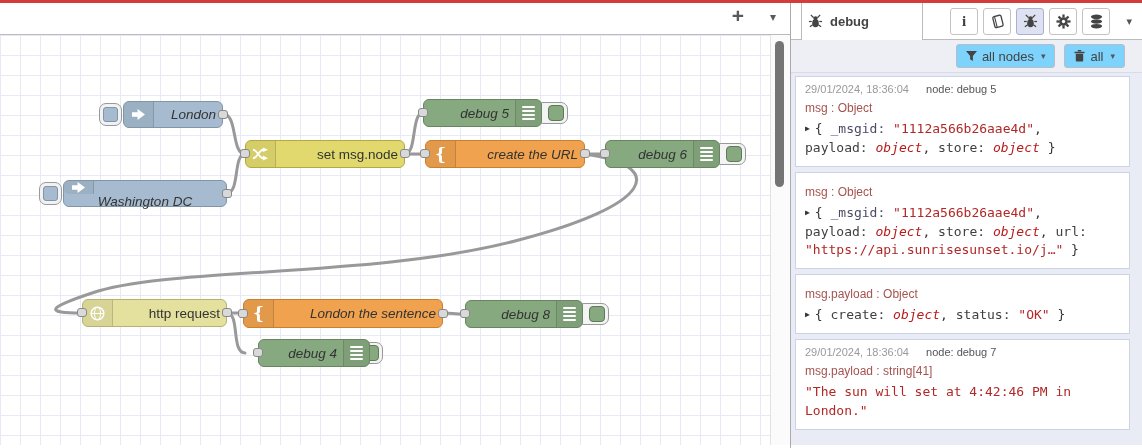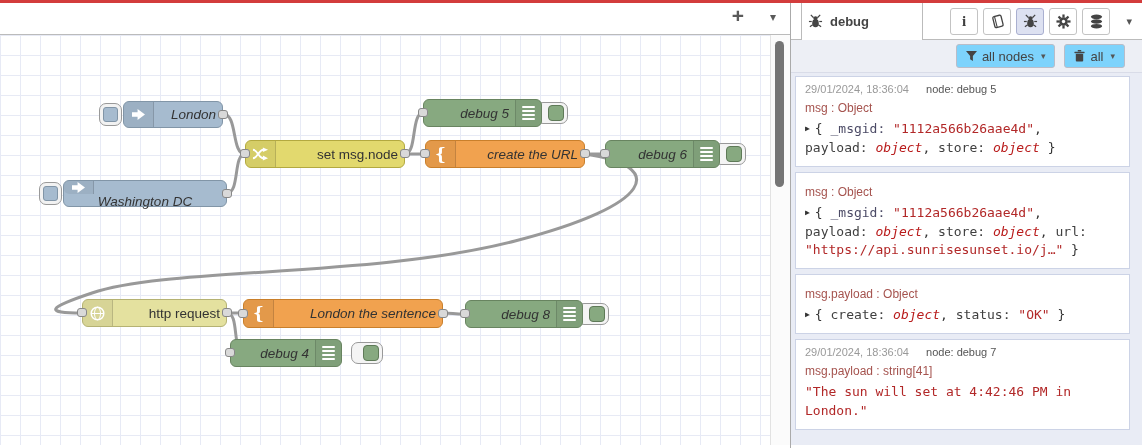--- a/index.html
+++ b/index.html
@@ -213,21 +213,21 @@
           <span class="hmb">
             <i></i>
             <i></i>
             <i></i>
             <i></i>
           </span>
         </span>
       <span class="port pin"></span>
     </div>
 
-    <div class="node n-debug" style="left:230px;top:304px;width:112px;">
+    <div class="node n-debug" style="left:258px;top:304px;width:112px;">
       <span class="lbl it">debug 4</span>
       <span class="icz r">
           <span class="hmb">
             <i></i>
             <i></i>
             <i></i>
             <i></i>
           </span>
         </span>
       <span class="port pin"></span>

